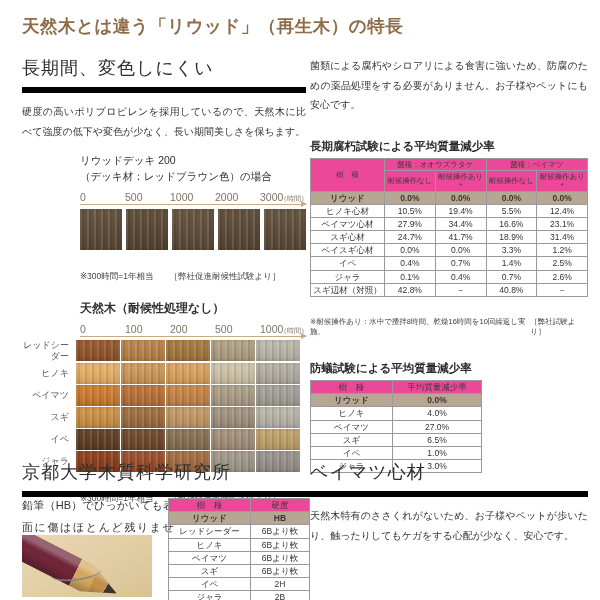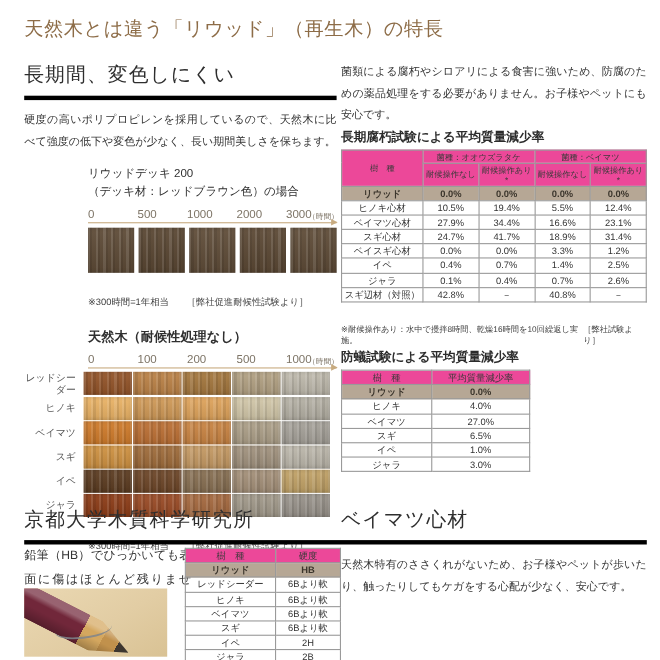--- a/index.html
+++ b/index.html
@@ -4,30 +4,30 @@
 <style>
   * { margin:0; padding:0; box-sizing:border-box; }
   html,body { width:600px; height:600px; }
   body {
     position:relative; background:#fff; color:#323232;
     font-family:"Liberation Sans","DejaVu Sans",sans-serif;
     overflow:hidden;
   }
   .page-title {
     position:absolute; left:22px; top:14px;
-    font-size:17.5px; font-weight:normal; color:#8d6c47; letter-spacing:.5px;
+    font-size:17.5px; font-weight:bold; color:#8d6c47; letter-spacing:.5px;
   }
   .sec { position:absolute; }
   .sec-discolor { left:22px; top:56px;  width:284px; }
   .sec-rot      { left:310px; top:56px; width:278px; }
   .sec-hard     { left:22px; top:460px; width:288px; }
   .sec-splinter { left:310px; top:460px; width:278px; }
   .sec h2 {
     font-size:18px; font-weight:500; color:#2e2e2e; letter-spacing:1px;
-    padding-bottom:7px; border-bottom:4px solid #000000; margin-bottom:9px;
+    padding-bottom:7px; border-bottom:6px solid #000000; margin-bottom:9px;
   }
   .body-text { font-size:10px; line-height:1.95; color:#333; text-align:justify; }
 
   
   .chart-block { margin-left:58px; margin-top:12px; width:226px; }
   .chart-label { font-size:10.5px; line-height:1.5; color:#2f2f2f; margin-bottom:6px; }
   .axis { position:relative; width:226px; margin-bottom:3px; }
   .axis .ticks { display:flex; font-size:10.5px; color:#7d7466; }
   .axis .ticks span { width:45px; }
   .axis .unit { position:absolute; right:-2px; top:3px; font-size:7px; color:#7d7466; }
@@ -49,21 +49,21 @@
   .nat-axis { margin-left:58px; }
   .nat-row { display:flex; align-items:center; margin-top:1px; }
   .nat-row .lbl {
     width:54px; padding-right:7px; font-size:9px; color:#555;
     text-align:right; line-height:1.25;
   }
   .nat-row .sw { width:44px; height:21px; margin-right:1px; }
   .nat-note { margin-left:58px; }
 
   
-  .tbl-title { font-size:11.5px; font-weight:bold; color:#2c2c2c; margin:2px 0 4px; }
+  .tbl-title { font-size:11.5px; font-weight:bold; color:#2c2c2c; margin:24px 0 4px; }
   table { border-collapse:collapse; width:100%; table-layout:fixed; }
   th,td { border:1px solid #9a9a9a; text-align:center; padding:1px 2px; line-height:1.2; }
   thead th { background:#ec4899; font-weight:normal; color:#3a3a3a; }
   .hl td { background:#b6a795; font-weight:bold; color:#3b352c; }
   .t1 { font-size:8.5px; }
   .t1 thead th { font-size:7.5px; }
   .t1 td { height:12px; }
   .t1 col.c-sp { width:74px; }
   .t-note { display:flex; justify-content:center; font-size:7.5px; color:#3e3e3e; margin-top:20px; }
   .t2wrap { width:172px; }

